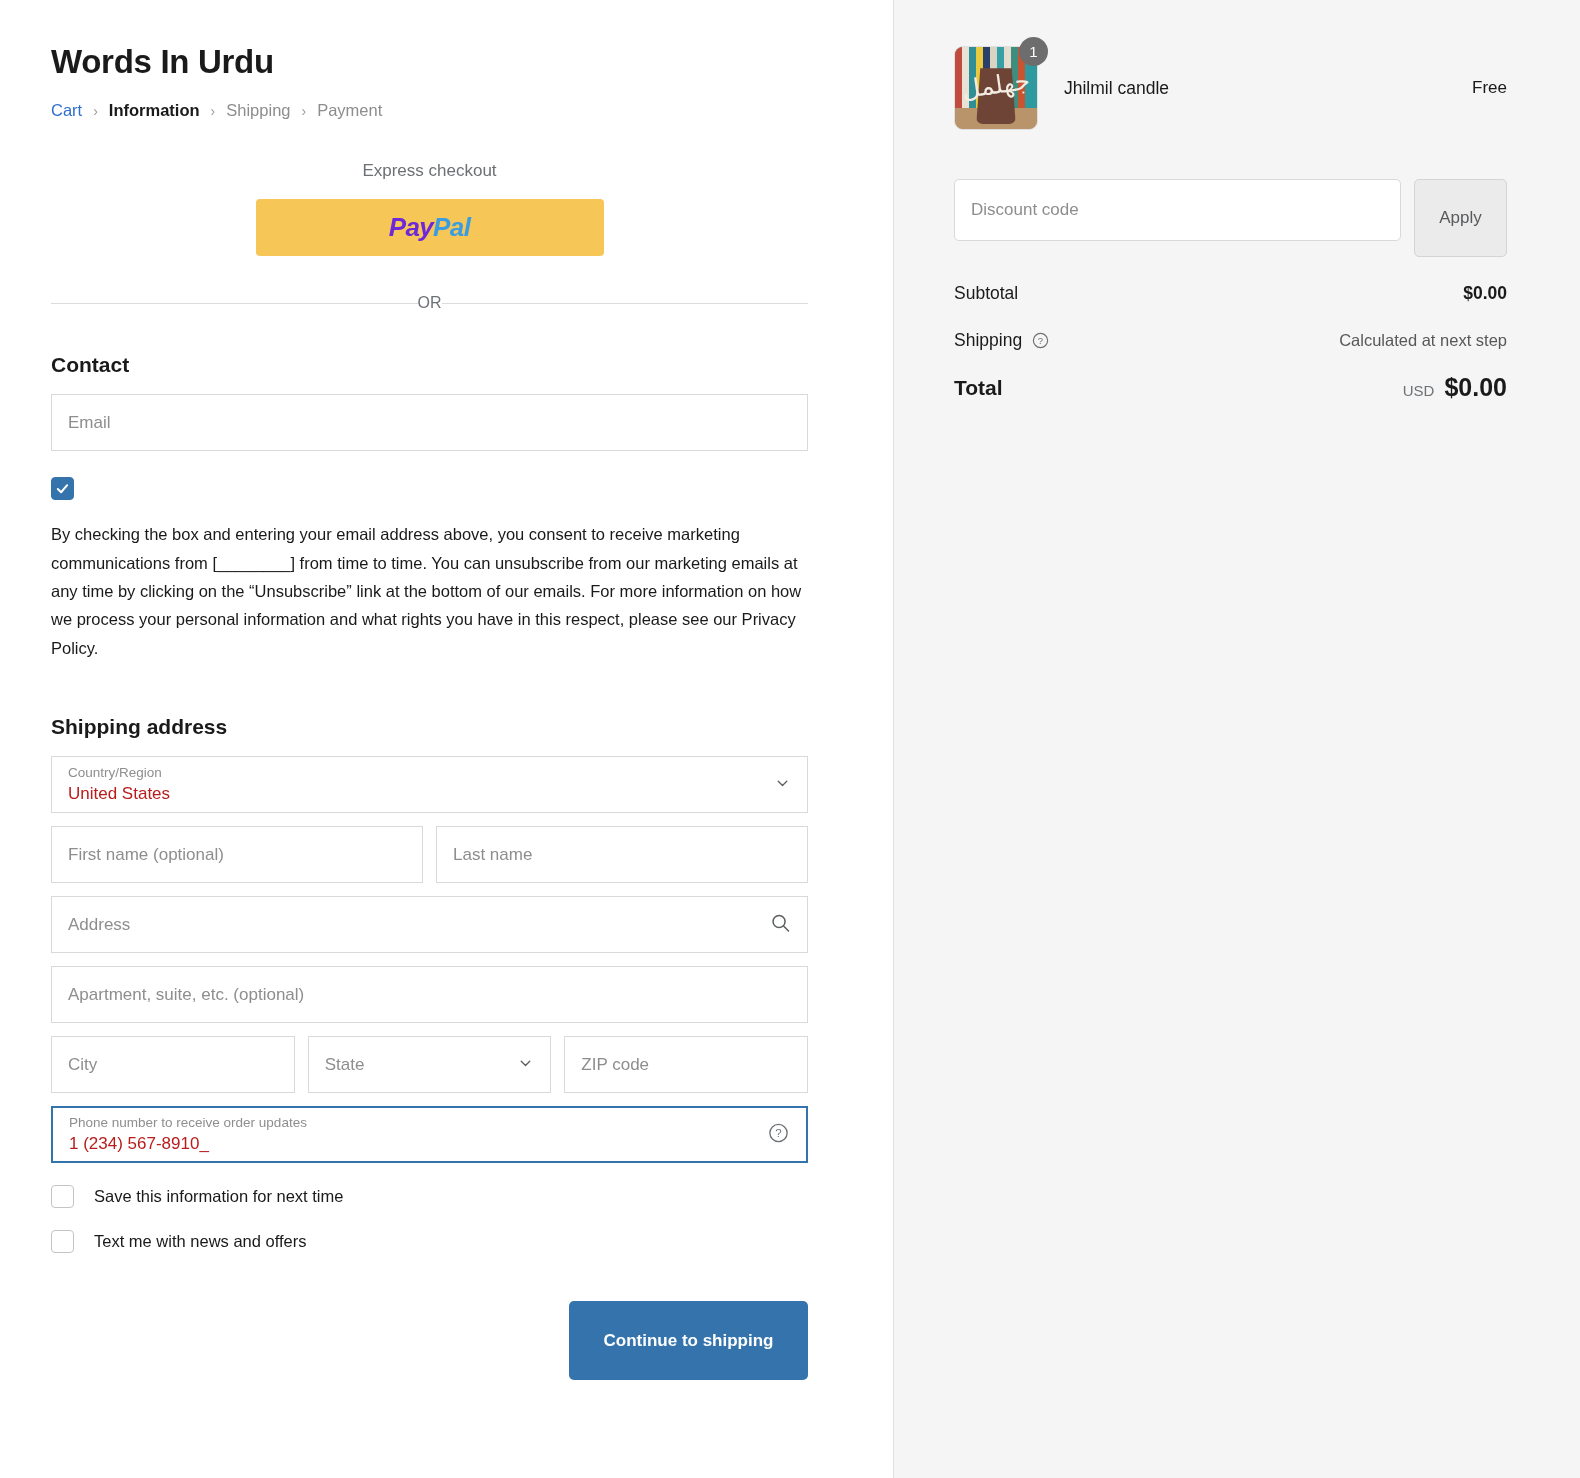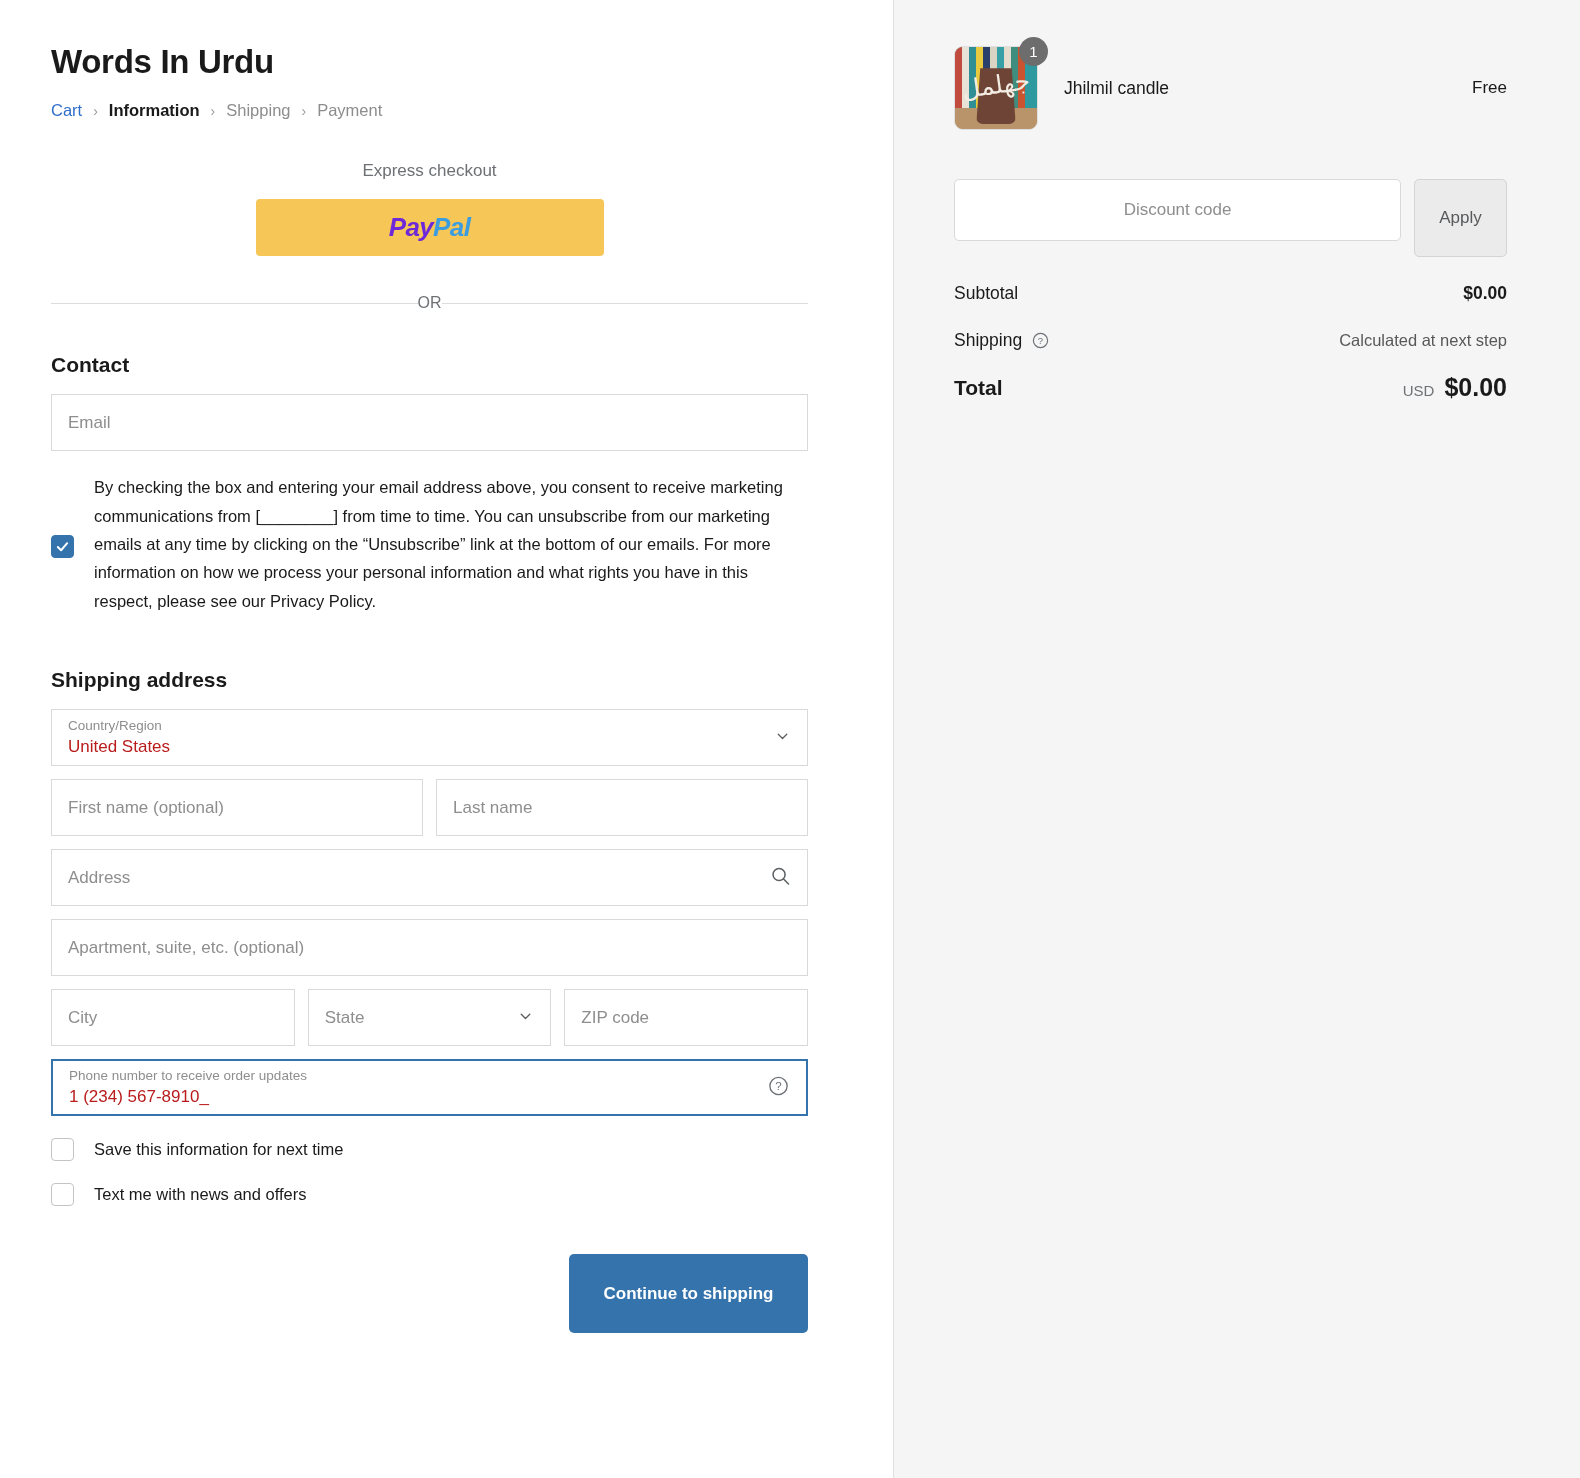--- a/index.html
+++ b/index.html
@@ -63,21 +63,21 @@
   .fl-label { font-size: 13.5px; color: #8e8e8e; line-height: 1.2; }
   .fl-value { font-size: 17px; color: #b91c1c; line-height: 1.3; margin-top: 2px; }
 
   .row { display: flex; gap: 13px; margin-top: 13px; }
   .row > * { flex: 1; }
 
   .chevron { position: absolute; right: 16px; top: 50%; transform: translateY(-50%); }
   .ficon { position: absolute; right: 16px; top: 50%; transform: translateY(-50%); }
 
   
-  .consent { display: flex; margin-top: 22px; gap: 20px; align-items: center; }
+  .consent { display: flex; margin-top: 22px; gap: 20px; align-items: flex-start; flex-direction: column; }
   .cbox {
     width: 23px; height: 23px; border-radius: 4px; flex: none;
     margin-top: 4px; border: 1px solid #c4c4c4; background: #fff;
   }
   .cbox.checked { background: #3573ac; border-color: #3573ac; display: flex; align-items: center; justify-content: center; }
   .consent-text { font-size: 16.5px; line-height: 1.72; color: #1a1a1a; }
 
   .opt-row { display: flex; align-items: center; gap: 20px; margin-top: 22px; }
   .opt-label { font-size: 16.5px; color: #1a1a1a; }
   .opt-row .cbox { margin-top: 0; }
@@ -106,21 +106,21 @@
     background: #6d6d6d; color: #fff; font-size: 15px;
     display: flex; align-items: center; justify-content: center;
   }
   .item-name { font-size: 17.5px; color: #1a1a1a; margin-left: 26px; flex: 1; }
   .item-price { font-size: 17px; color: #1a1a1a; }
 
   .discount-row { display: flex; gap: 13px; margin-top: 49px; }
   .discount-input {
     flex: 1; height: 62px; background: #fff;
     border: 1px solid #d9d9d9; border-radius: 5px;
-    display: flex; align-items: center; padding: 0 16px; justify-content: center;
+    display: flex; align-items: center; padding: 0 16px;
   }
   .apply-btn {
     width: 93px; height: 78px; background: #ebebeb;
     border: 1px solid #d4d4d4; border-radius: 5px;
     color: #58595b; font-size: 17px; font-family: inherit; cursor: pointer;
   }
 
   .sum-row { display: flex; align-items: center; margin-top: 26px; }
   .sum-label { font-size: 17.5px; color: #1a1a1a; }
   .sum-val { margin-left: auto; font-size: 17.5px; font-weight: bold; color: #1a1a1a; }

